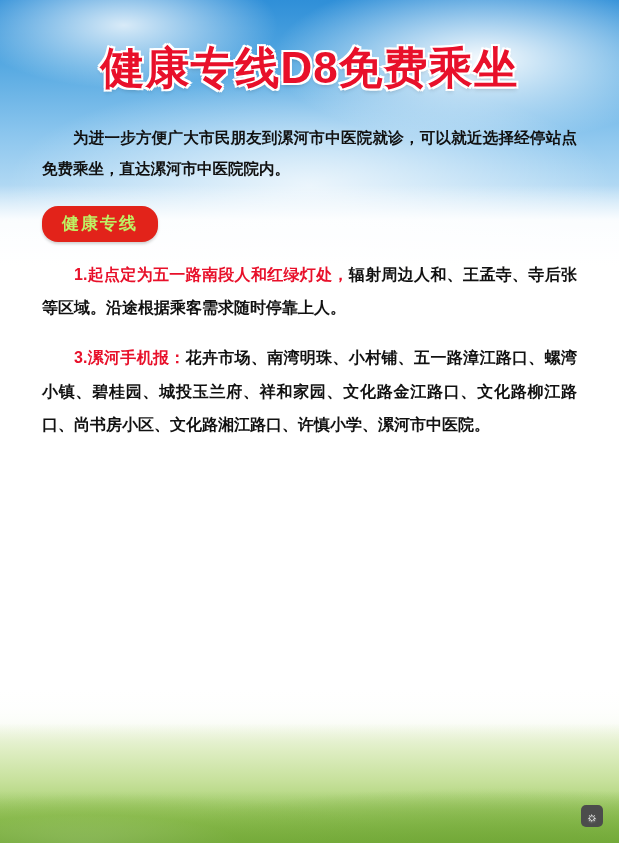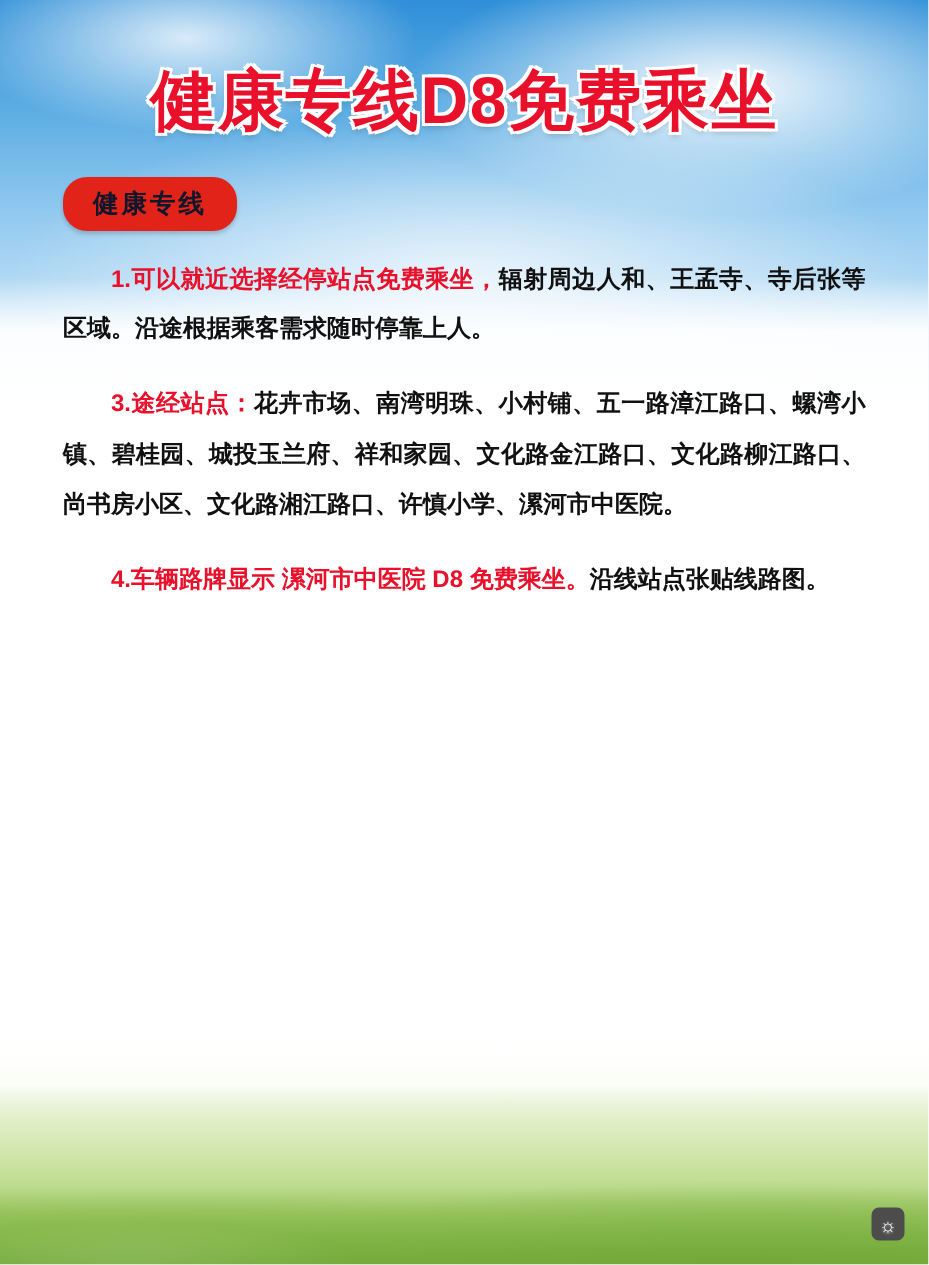--- a/index.html
+++ b/index.html
@@ -96,21 +96,21 @@
     text-indent: 2em;
   }
 
   .badge-row {
     position: relative;
     margin: 22px 0 4px 42px;
   }
   .badge {
     display: inline-block;
     background: #e2231a;
-    color: #0f172a;
+    color: #bef264;
     font-size: 17px;
     font-weight: bold;
     letter-spacing: 2px;
     padding: 6px 20px 7px 20px;
     border-radius: 16px 16px 16px 16px;
     box-shadow: 0 2px 3px rgba(0,0,0,0.18);
   }
 
   .items {
     position: relative;
@@ -160,39 +160,37 @@
 
   <div class="field">
     <div class="field-path"></div>
     <div class="field-shade"></div>
   </div>
 
   <div class="title-wrap">
     <div class="title-line">健康专线D8免费乘坐</div>
   </div>
 
+  <p class="intro">为进一步方便广大市民朋友到漯河市中医院就诊，可以就近选择经停站点免费乘坐，直达漯河市中医院院内。</p>
 
   <div class="badge-row">
     <span class="badge">健康专线</span>
   </div>
 
   <div class="items">
 
     <p class="item">
-      <span class="red">1.</span><span class="red">可以就近选择经停站点免费乘坐，</span><span>辐射周边人和、王孟寺、寺后张等区域。沿途根据乘客需求随时停靠上人。</span>
+      <span class="red">1.</span><span class="red">起点定为五一路南段人和红绿灯处，</span><span>辐射周边人和、王孟寺、寺后张等区域。沿途根据乘客需求随时停靠上人。</span>
     </p>
 
 
     <p class="item">
-      <span class="red">3.</span><span class="red">途经站点：</span><span>花卉市场、南湾明珠、小村铺、五一路漳江路口、螺湾小镇、碧桂园、城投玉兰府、祥和家园、文化路金江路口、文化路柳江路口、尚书房小区、文化路湘江路口、许慎小学、漯河市中医院。</span>
+      <span class="red">3.</span><span class="red">漯河手机报：</span><span>花卉市场、南湾明珠、小村铺、五一路漳江路口、螺湾小镇、碧桂园、城投玉兰府、祥和家园、文化路金江路口、文化路柳江路口、尚书房小区、文化路湘江路口、许慎小学、漯河市中医院。</span>
     </p>
 
-    <p class="item">
-      <span class="red">4.</span><span class="red">车辆路牌显示  漯河市中医院  D8  免费乘坐。</span><span>沿线站点张贴线路图。</span>
-    </p>
 
   </div>
 
   <div class="footer-credit">
     <span class="wechat-icon">☼</span>
   </div>
 
 </div>
 
 </body></html>

